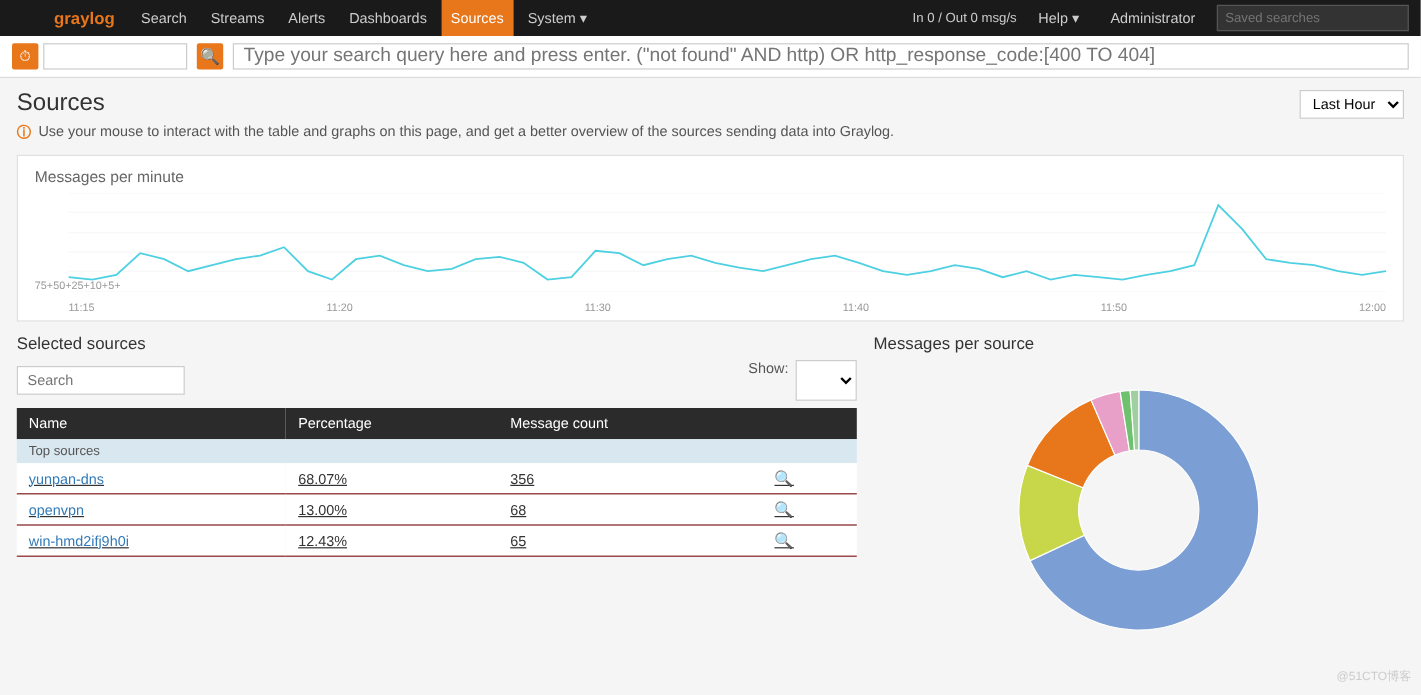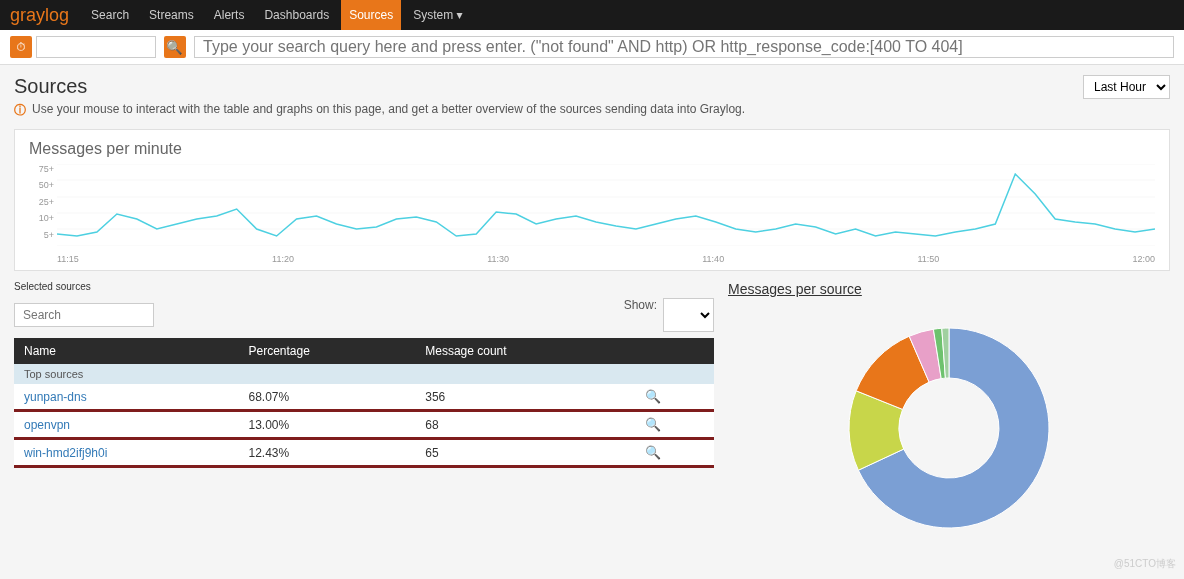--- a/index.html
+++ b/index.html
@@ -8,21 +8,21 @@
     
     .top-nav {
       background: #1a1a1a;
       display: flex;
       align-items: center;
       padding: 0 10px;
       height: 30px;
       justify-content: space-between;
     }
     .top-nav-left { display: flex; align-items: center; gap: 4px; }
-    .brand { color: #9e9e9e; font-size: 18px; font-weight: normal; margin-right: 10px; }
+    .brand { color: #9e9e9e; font-size: 14px; font-weight: bold; margin-right: 10px; margin-left: 35px; }
     .brand span { color: #e8761a; }
     .nav-item {
       color: #ccc;
       font-size: 12px;
       padding: 0 8px;
       height: 30px;
       display: flex;
       align-items: center;
       cursor: pointer;
       text-decoration: none;
@@ -137,37 +137,36 @@
     }
 
     
     .chart-section {
       background: #fff;
       border: 1px solid #e0e0e0;
       padding: 10px 14px 6px;
       margin-bottom: 10px;
     }
     .chart-title {
-      font-size: 16px;
+      font-size: 13px;
       color: #666;
       margin-bottom: 6px;
     }
     .chart-container {
       position: relative;
       height: 100px;
       width: 100%;
     }
     .chart-y-labels {
       position: absolute;
       left: 0;
       top: 0;
       bottom: 18px;
       width: 28px;
       display: flex;
-      flex-direction: column;
       justify-content: space-between;
       align-items: flex-end;
       font-size: 9px;
       color: #999;
       padding-right: 3px;
     }
     .chart-svg-area {
       position: absolute;
       left: 28px;
       right: 0;
@@ -192,21 +191,21 @@
       display: flex;
       gap: 14px;
     }
 
     
     .table-section {
       flex: 0 0 700px;
       max-width: 700px;
     }
     .section-title {
-      font-size: 10px;
+      font-size: 14px;
       color: #333;
       margin-bottom: 6px;
     }
     .table-controls {
       display: flex;
       justify-content: space-between;
       align-items: center;
       margin-bottom: 6px;
     }
     .table-search {
@@ -243,40 +242,40 @@
       font-weight: normal;
     }
     .group-header td {
       background: #d9e8f0;
       color: #555;
       padding: 4px 10px;
       font-size: 11px;
     }
     tbody tr:not(.group-header) td {
       padding: 5px 10px;
-      border-bottom: 3px solid #7f1d1d;
+      border-bottom: 1px solid #7f1d1d;
       background: #fff;
+      text-decoration: underline;
     }
     .source-link { color: #337ab7; text-decoration: none; }
     .zoom-icon {
       color: #888;
       cursor: pointer;
       font-size: 13px;
     }
 
     
     .pie-section {
       flex: 1;
       min-width: 0;
     }
     .pie-title {
       font-size: 14px;
       color: #333;
       margin-bottom: 6px;
-      text-decoration: underline;
     }
     .pie-container {
       display: flex;
       justify-content: center;
       align-items: center;
       padding-top: 10px;
     }
 
     .watermark {
       position: fixed;
@@ -293,20 +292,26 @@
   <div class="top-nav-left">
     <span class="brand">
       <span>gray</span><span style="color:#e8761a">log</span>
     </span>
     <a class="nav-item">Search</a>
     <a class="nav-item">Streams</a>
     <a class="nav-item">Alerts</a>
     <a class="nav-item">Dashboards</a>
     <a class="nav-item active">Sources</a>
     <a class="nav-item">System ▾</a>
+  </div>
+  <div class="top-nav-right">
+    <span>In 0 / Out 0 msg/s</span>
+    <a class="nav-item">Help ▾</a>
+    <a class="nav-item">Administrator</a>
+    <input class="saved-searches-input" placeholder="Saved searches" style="">
   </div>
 </nav>
 
 <div class="search-bar-area">
   <div class="search-time-selector">
     <button class="time-btn">⏱</button>
     <input class="time-input" style="">
   </div>
   <button class="search-icon-btn">🔍</button>
   <input class="search-query-input" placeholder="Type your search query here and press enter. (&quot;not found&quot; AND http) OR http_response_code:[400 TO 404]" style="">

